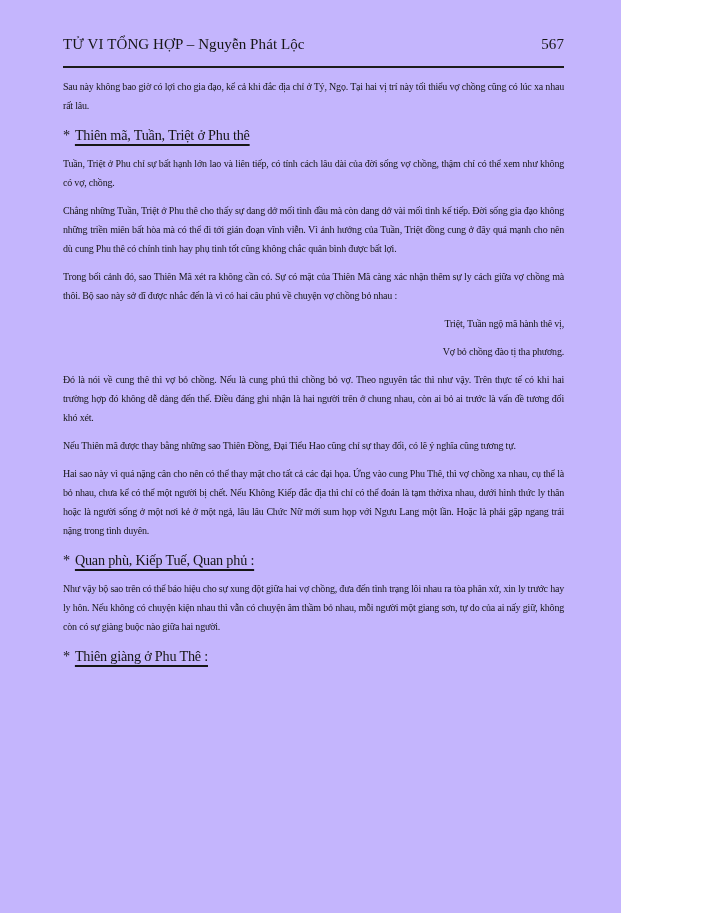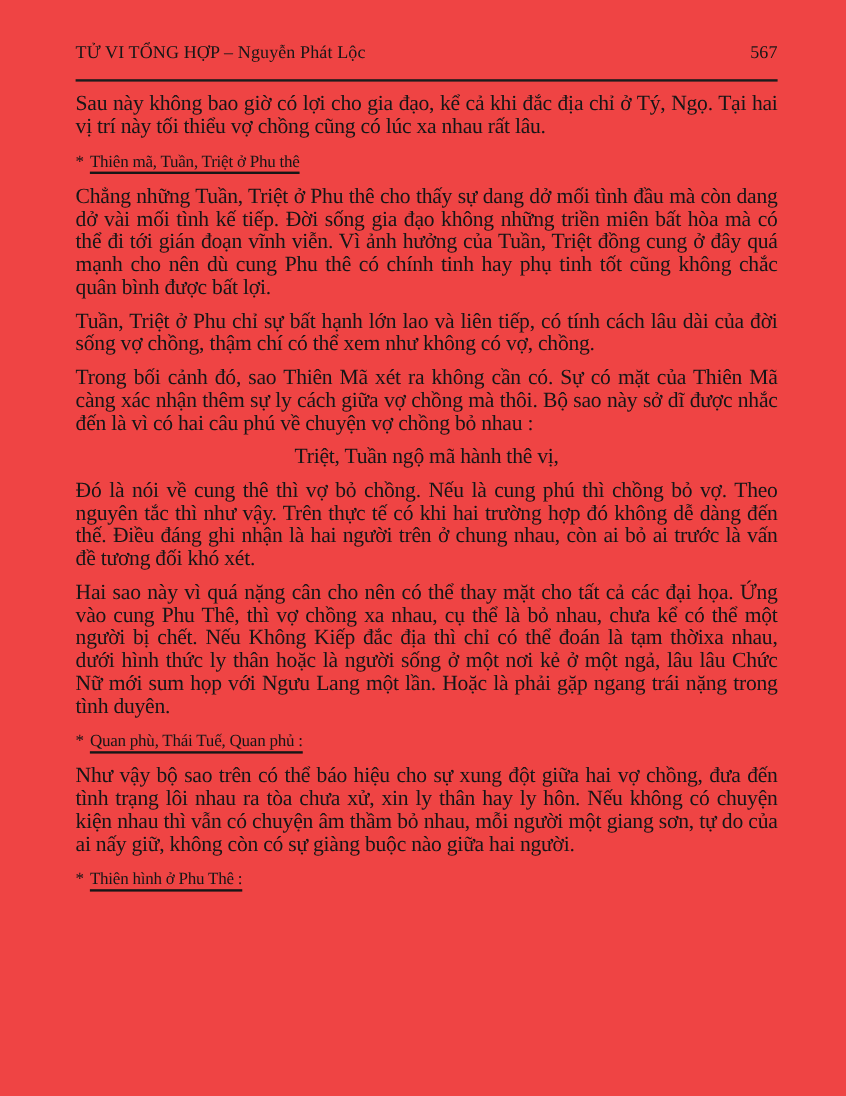--- a/index.html
+++ b/index.html
@@ -2,53 +2,53 @@
 <html><head>
 <meta charset="utf-8">
 <style>
   html, body {
     margin: 0;
     padding: 0;
     background: #ffffff;
   }
   .page {
     position: relative;
-    width: 705px;
+    width: 621px;
     height: 913px;
-    background: #ef4444;
+    background: #c4b5fd;
     box-sizing: border-box;
     padding: 36px 57px 0 63px;
     font-family: "Liberation Serif", "DejaVu Serif", serif;
     color: #161616;
     overflow: hidden;
   }
   .page-header {
     display: flex;
     justify-content: space-between;
     align-items: baseline;
     font-size: 15px;
     letter-spacing: 0.1px;
   }
   .header-divider {
     border: none;
     border-top: 2px solid #1c1c1c;
     margin: 13px 0 0 0;
   }
   .body-text p {
-    font-size: 18px;
+    font-size: 10px;
     line-height: 19px;
     letter-spacing: -0.2px;
     margin: 9px 0;
   }
   .body-text p.para {
     text-align: justify;
     text-justify: inter-word;
   }
   .body-text p.verse {
-    text-align: center;
+    text-align: right;
   }
   .body-text p.heading {
     font-weight: normal;
     font-size: 14.2px;
     margin: 11px 0 9px 0;
   }
   .heading .marker {
     margin-right: 5px;
   }
   .heading .htext {
@@ -68,38 +68,40 @@
   </header>
 
   <hr class="header-divider">
 
   <main class="body-text">
 
     <p class="para">Sau này không bao giờ có lợi cho gia đạo, kể cả khi đắc địa chỉ ở Tý, Ngọ. Tại hai vị trí này tối thiểu vợ chồng cũng có lúc xa nhau rất lâu.</p>
 
     <p class="heading"><span class="marker">*</span><span class="htext">Thiên mã, Tuần, Triệt ở Phu thê</span></p>
 
+    <p class="para">Tuần, Triệt ở Phu chỉ sự bất hạnh lớn lao và liên tiếp, có tính cách lâu dài của đời sống vợ chồng, thậm chí có thể xem như không có vợ, chồng.</p>
+
     <p class="para">Chẳng những Tuần, Triệt ở Phu thê cho thấy sự dang dở mối tình đầu mà còn dang dở vài mối tình kế tiếp. Đời sống gia đạo không những triền miên bất hòa mà có thể đi tới gián đoạn vĩnh viễn. Vì ảnh hưởng của Tuần, Triệt đồng cung ở đây quá mạnh cho nên dù cung Phu thê có chính tinh hay phụ tinh tốt cũng không chắc quân bình được bất lợi.</p>
-
-    <p class="para">Tuần, Triệt ở Phu chỉ sự bất hạnh lớn lao và liên tiếp, có tính cách lâu dài của đời sống vợ chồng, thậm chí có thể xem như không có vợ, chồng.</p>
 
     <p class="para">Trong bối cảnh đó, sao Thiên Mã xét ra không cần có. Sự có mặt của Thiên Mã càng xác nhận thêm sự ly cách giữa vợ chồng mà thôi. Bộ sao này sở dĩ được nhắc đến là vì có hai câu phú về chuyện vợ chồng bỏ nhau :</p>
 
     <p class="verse">Triệt, Tuần ngộ mã hành thê vị,</p>
 
+    <p class="verse">Vợ bỏ chồng đào tị tha phương.</p>
 
     <p class="para">Đó là nói về cung thê thì vợ bỏ chồng. Nếu là cung phú thì chồng bỏ vợ. Theo nguyên tắc thì như vậy. Trên thực tế có khi hai trường hợp đó không dễ dàng đến thế. Điều đáng ghi nhận là hai người trên ở chung nhau, còn ai bỏ ai trước là vấn đề tương đối khó xét.</p>
 
+    <p class="para">Nếu Thiên mã được thay bằng những sao Thiên Đồng, Đại Tiểu Hao cũng chỉ sự thay đổi, có lẽ ý nghĩa cũng tương tự.</p>
 
 
     <p class="para">Hai sao này vì quá nặng cân cho nên có thể thay mặt cho tất cả các đại họa. Ứng vào cung Phu Thê, thì vợ chồng xa nhau, cụ thể là bỏ nhau, chưa kể có thể một người bị chết. Nếu Không Kiếp đắc địa thì chỉ có thể đoán là tạm thờixa nhau, dưới hình thức ly thân hoặc là người sống ở một nơi kẻ ở một ngả, lâu lâu Chức Nữ mới sum họp với Ngưu Lang một lần. Hoặc là phải gặp ngang trái nặng trong tình duyên.</p>
 
-    <p class="heading"><span class="marker">*</span><span class="htext">Quan phù, Thái Tuế, Quan phủ :</span></p>
+    <p class="heading"><span class="marker">*</span><span class="htext">Quan phù, Kiếp Tuế, Quan phủ :</span></p>
 
 
-    <p class="para">Như vậy bộ sao trên có thể báo hiệu cho sự xung đột giữa hai vợ chồng, đưa đến tình trạng lôi nhau ra tòa chưa xử, xin ly thân hay ly hôn. Nếu không có chuyện kiện nhau thì vẫn có chuyện âm thầm bỏ nhau, mỗi người một giang sơn, tự do của ai nấy giữ, không còn có sự giàng buộc nào giữa hai người.</p>
+    <p class="para">Như vậy bộ sao trên có thể báo hiệu cho sự xung đột giữa hai vợ chồng, đưa đến tình trạng lôi nhau ra tòa phân xử, xin ly trước hay ly hôn. Nếu không có chuyện kiện nhau thì vẫn có chuyện âm thầm bỏ nhau, mỗi người một giang sơn, tự do của ai nấy giữ, không còn có sự giàng buộc nào giữa hai người.</p>
 
-    <p class="heading"><span class="marker">*</span><span class="htext">Thiên hình ở Phu Thê :</span></p>
+    <p class="heading"><span class="marker">*</span><span class="htext">Thiên giàng ở Phu Thê :</span></p>
 
 
   </main>
 
 </div>
 
 </body></html>

